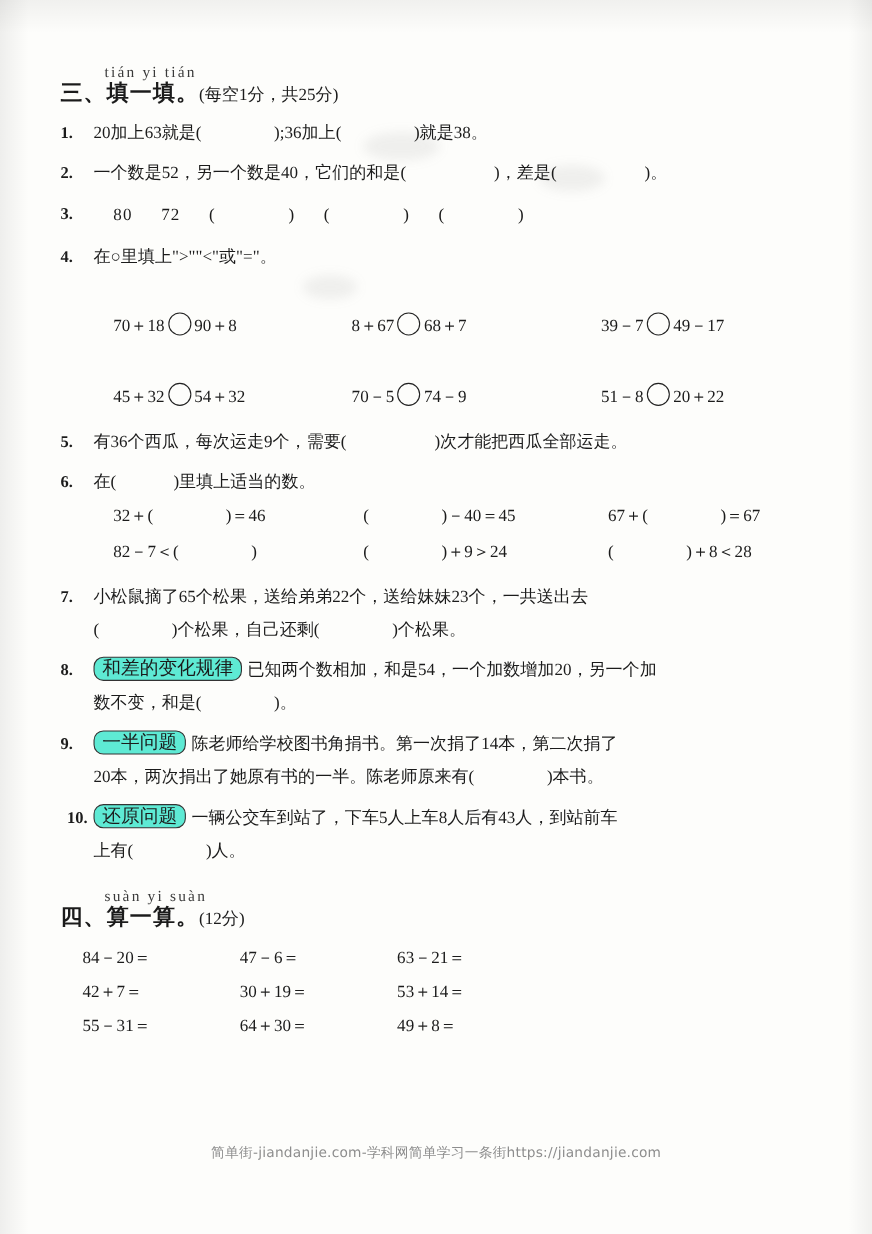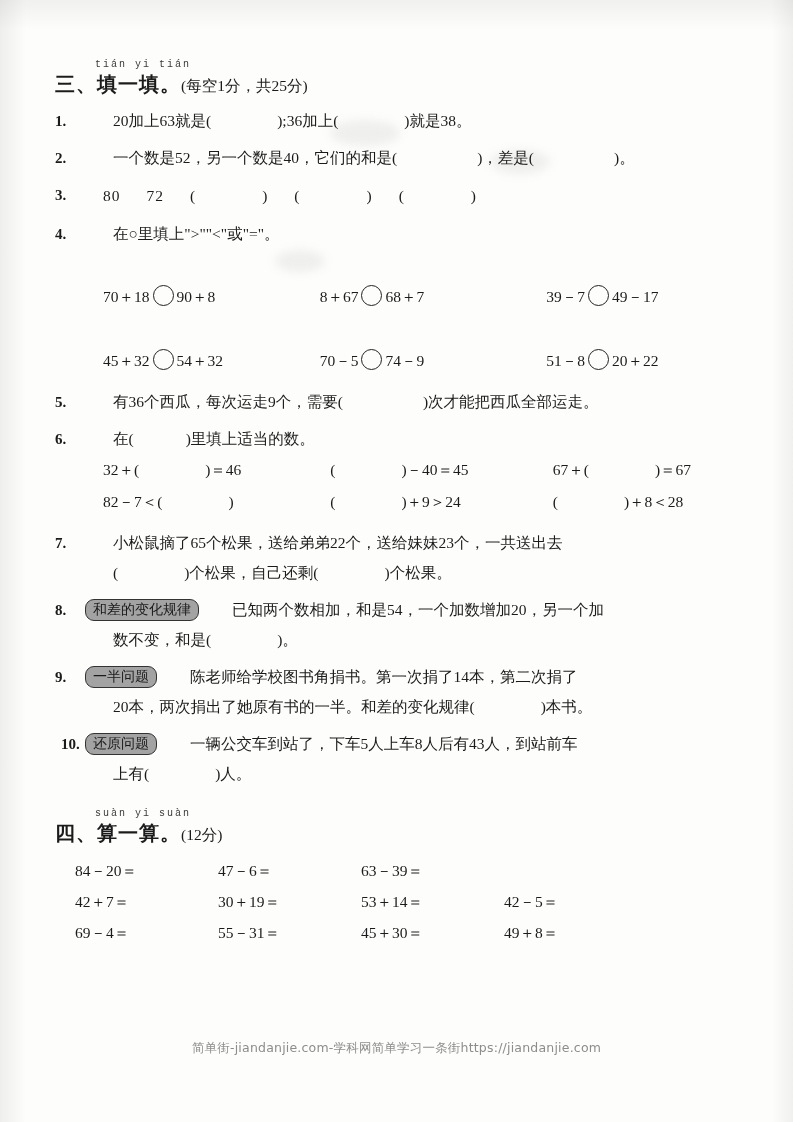--- a/index.html
+++ b/index.html
@@ -48,22 +48,22 @@
   
   .section-head {
     position: relative;
     margin-bottom: 10px;
     height: 34px;
   }
   .pinyin {
     position: absolute;
     left: 40px;
     top: -3px;
-    font-family: Liberation Mono, monospace;
-    font-size: 10px;
+    font-family: Liberation Serif, serif;
+    font-size: 14px;
     letter-spacing: 2px;
     color: #3a3a3a;
   }
   .section-title {
     position: absolute;
     left: 0;
     top: 9px;
     font-size: 20px;
     font-weight: bold;
     letter-spacing: 1px;
@@ -85,21 +85,21 @@
   }
   .qnum {
     position: absolute;
     left: 0;
     top: 0;
     font-weight: bold;
     font-size: 15px;
     font-family: "Liberation Serif", serif;
   }
   .qnum.ten { left: -6px; margin-left: 12px; }
-  .line { white-space: nowrap; margin-left: 28px; }
+  .line { white-space: nowrap; }
 
   
   .blank {
     display: inline-block;
     text-align: center;
   }
   .bl-sm { width: 52px; }
   .bl-md { width: 66px; }
   .bl-lg { width: 80px; }
 
@@ -113,23 +113,23 @@
     vertical-align: -4px;
     margin: 0 3px;
   }
 
   
   .tag {
     display: inline-block;
     border: 1.3px solid #333;
     border-radius: 9px;
     padding: 0 7px;
-    font-size: 14px;
+    font-size: 17px;
     line-height: 20px;
-    background: #a3a3a3;
+    background: #5eead4;
     margin-right: 5px;
     vertical-align: 1px;
   }
 
   
   .cmp-row {
     display: flex;
     padding-left: 18px;
     font-size: 15.5px;
     line-height: 32px;
@@ -277,52 +277,50 @@
 
     <div class="q">
       <span class="qnum">8.</span>
       <span class="tag">和差的变化规律</span><span class="line">已知两个数相加，和是54，一个加数增加20，另一个加</span>
       <div class="line"><span>数不变，和是(</span><span class="blank bl-md"></span><span>)。</span></div>
     </div>
 
     <div class="q">
       <span class="qnum">9.</span>
       <span class="tag">一半问题</span><span class="line">陈老师给学校图书角捐书。第一次捐了14本，第二次捐了</span>
-      <div class="line"><span>20本，两次捐出了她原有书的一半。和差的变化规律(</span><span class="blank bl-md"></span><span>)本书。</span></div>
+      <div class="line"><span>20本，两次捐出了她原有书的一半。陈老师原来有(</span><span class="blank bl-md"></span><span>)本书。</span></div>
     </div>
 
     <div class="q">
       <span class="qnum ten">10.</span>
       <span class="tag">还原问题</span><span class="line">一辆公交车到站了，下车5人上车8人后有43人，到站前车</span>
       <div class="line"><span>上有(</span><span class="blank bl-md"></span><span>)人。</span></div>
     </div>
 
     <div class="section-head" style="margin-top:22px;">
       <div class="pinyin">suàn yi suàn</div>
       <div class="section-title">
         <span>四、算一算。</span><span class="score">(12分)</span>
       </div>
     </div>
 
     <div class="calc-grid">
       <div class="calc-row">
         <div class="calc-cell">84－20＝</div>
         <div class="calc-cell">47－6＝</div>
-        <div class="calc-cell">63－39＝</div>
+        <div class="calc-cell">63－21＝</div>
       </div>
       <div class="calc-row">
         <div class="calc-cell">42＋7＝</div>
         <div class="calc-cell">30＋19＝</div>
         <div class="calc-cell">53＋14＝</div>
-        <div class="calc-cell">42－5＝</div>
       </div>
       <div class="calc-row">
-        <div class="calc-cell">69－4＝</div>
         <div class="calc-cell">55－31＝</div>
-        <div class="calc-cell">45＋30＝</div>
+        <div class="calc-cell">64＋30＝</div>
         <div class="calc-cell">49＋8＝</div>
       </div>
     </div>
 
   </div>
 
   <div class="footer">简单街-jiandanjie.com-学科网简单学习一条街https://jiandanjie.com</div>
 </div>
 
 </body></html>

